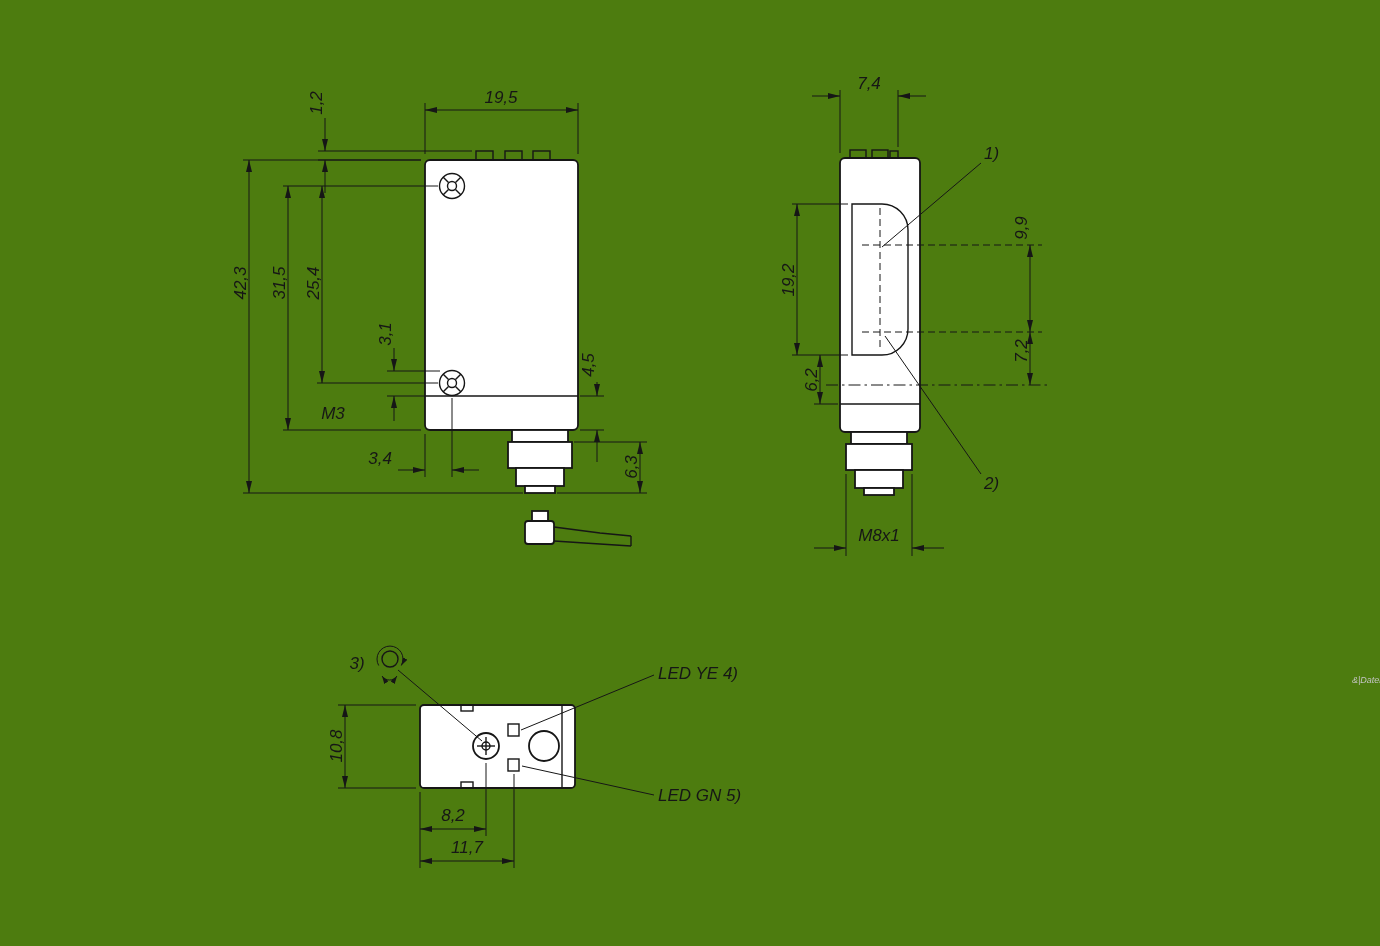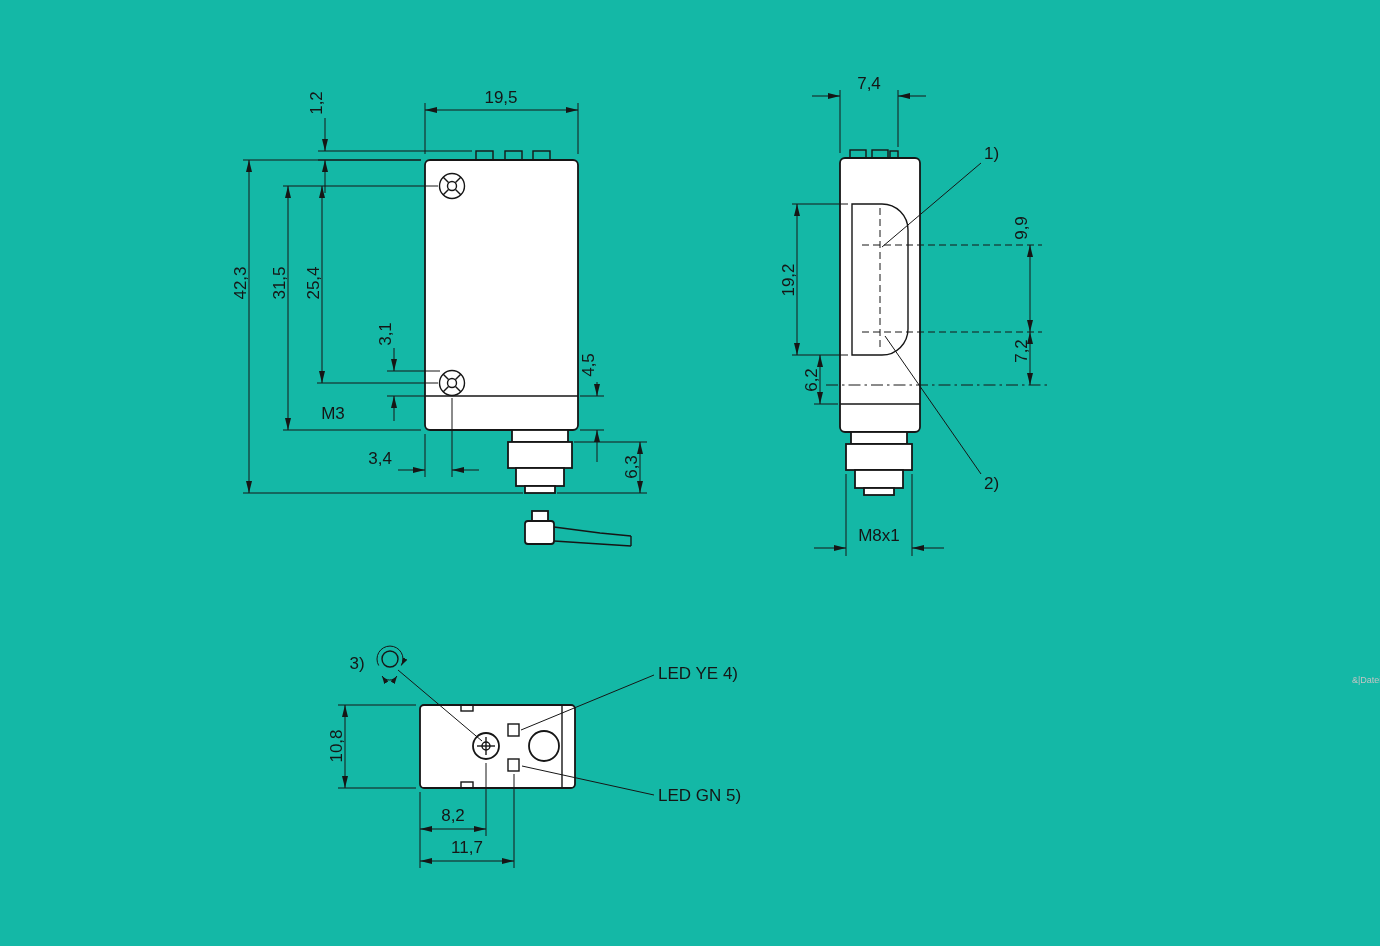--- a/index.html
+++ b/index.html
@@ -1,17 +1,17 @@
 <!DOCTYPE html>
 <html><head>
 <meta charset="utf-8">
 <style>
   html,body{margin:0;padding:0;background:#ffffff;}
-  .stage{width:1380px;height:946px;position:relative;background:#14b8a6;overflow:hidden;
-         font-family:"Liberation Sans","DejaVu Sans",sans-serif;}
+  .stage{width:1380px;height:946px;position:relative;background:#4d7c0f;overflow:hidden;
+         font-family:"Liberation Sans","DejaVu Sans",sans-serif;font-style:italic;}
   svg{display:block;}
   svg text{font-family:"Liberation Sans","DejaVu Sans",sans-serif;font-size:17px;fill:#161616;}
   .outline{fill:#ffffff;stroke:#161616;stroke-width:1.8;}
   .feature{fill:none;stroke:#161616;stroke-width:1.4;}
   .dim{fill:none;stroke:#161616;stroke-width:1;}
   .dash{stroke-dasharray:7 4;}
   .dashdot{stroke-dasharray:12 4 2.5 4;}
   .wm{font-size:9px;fill:#c4c4c4;}
 </style>
 </head>

